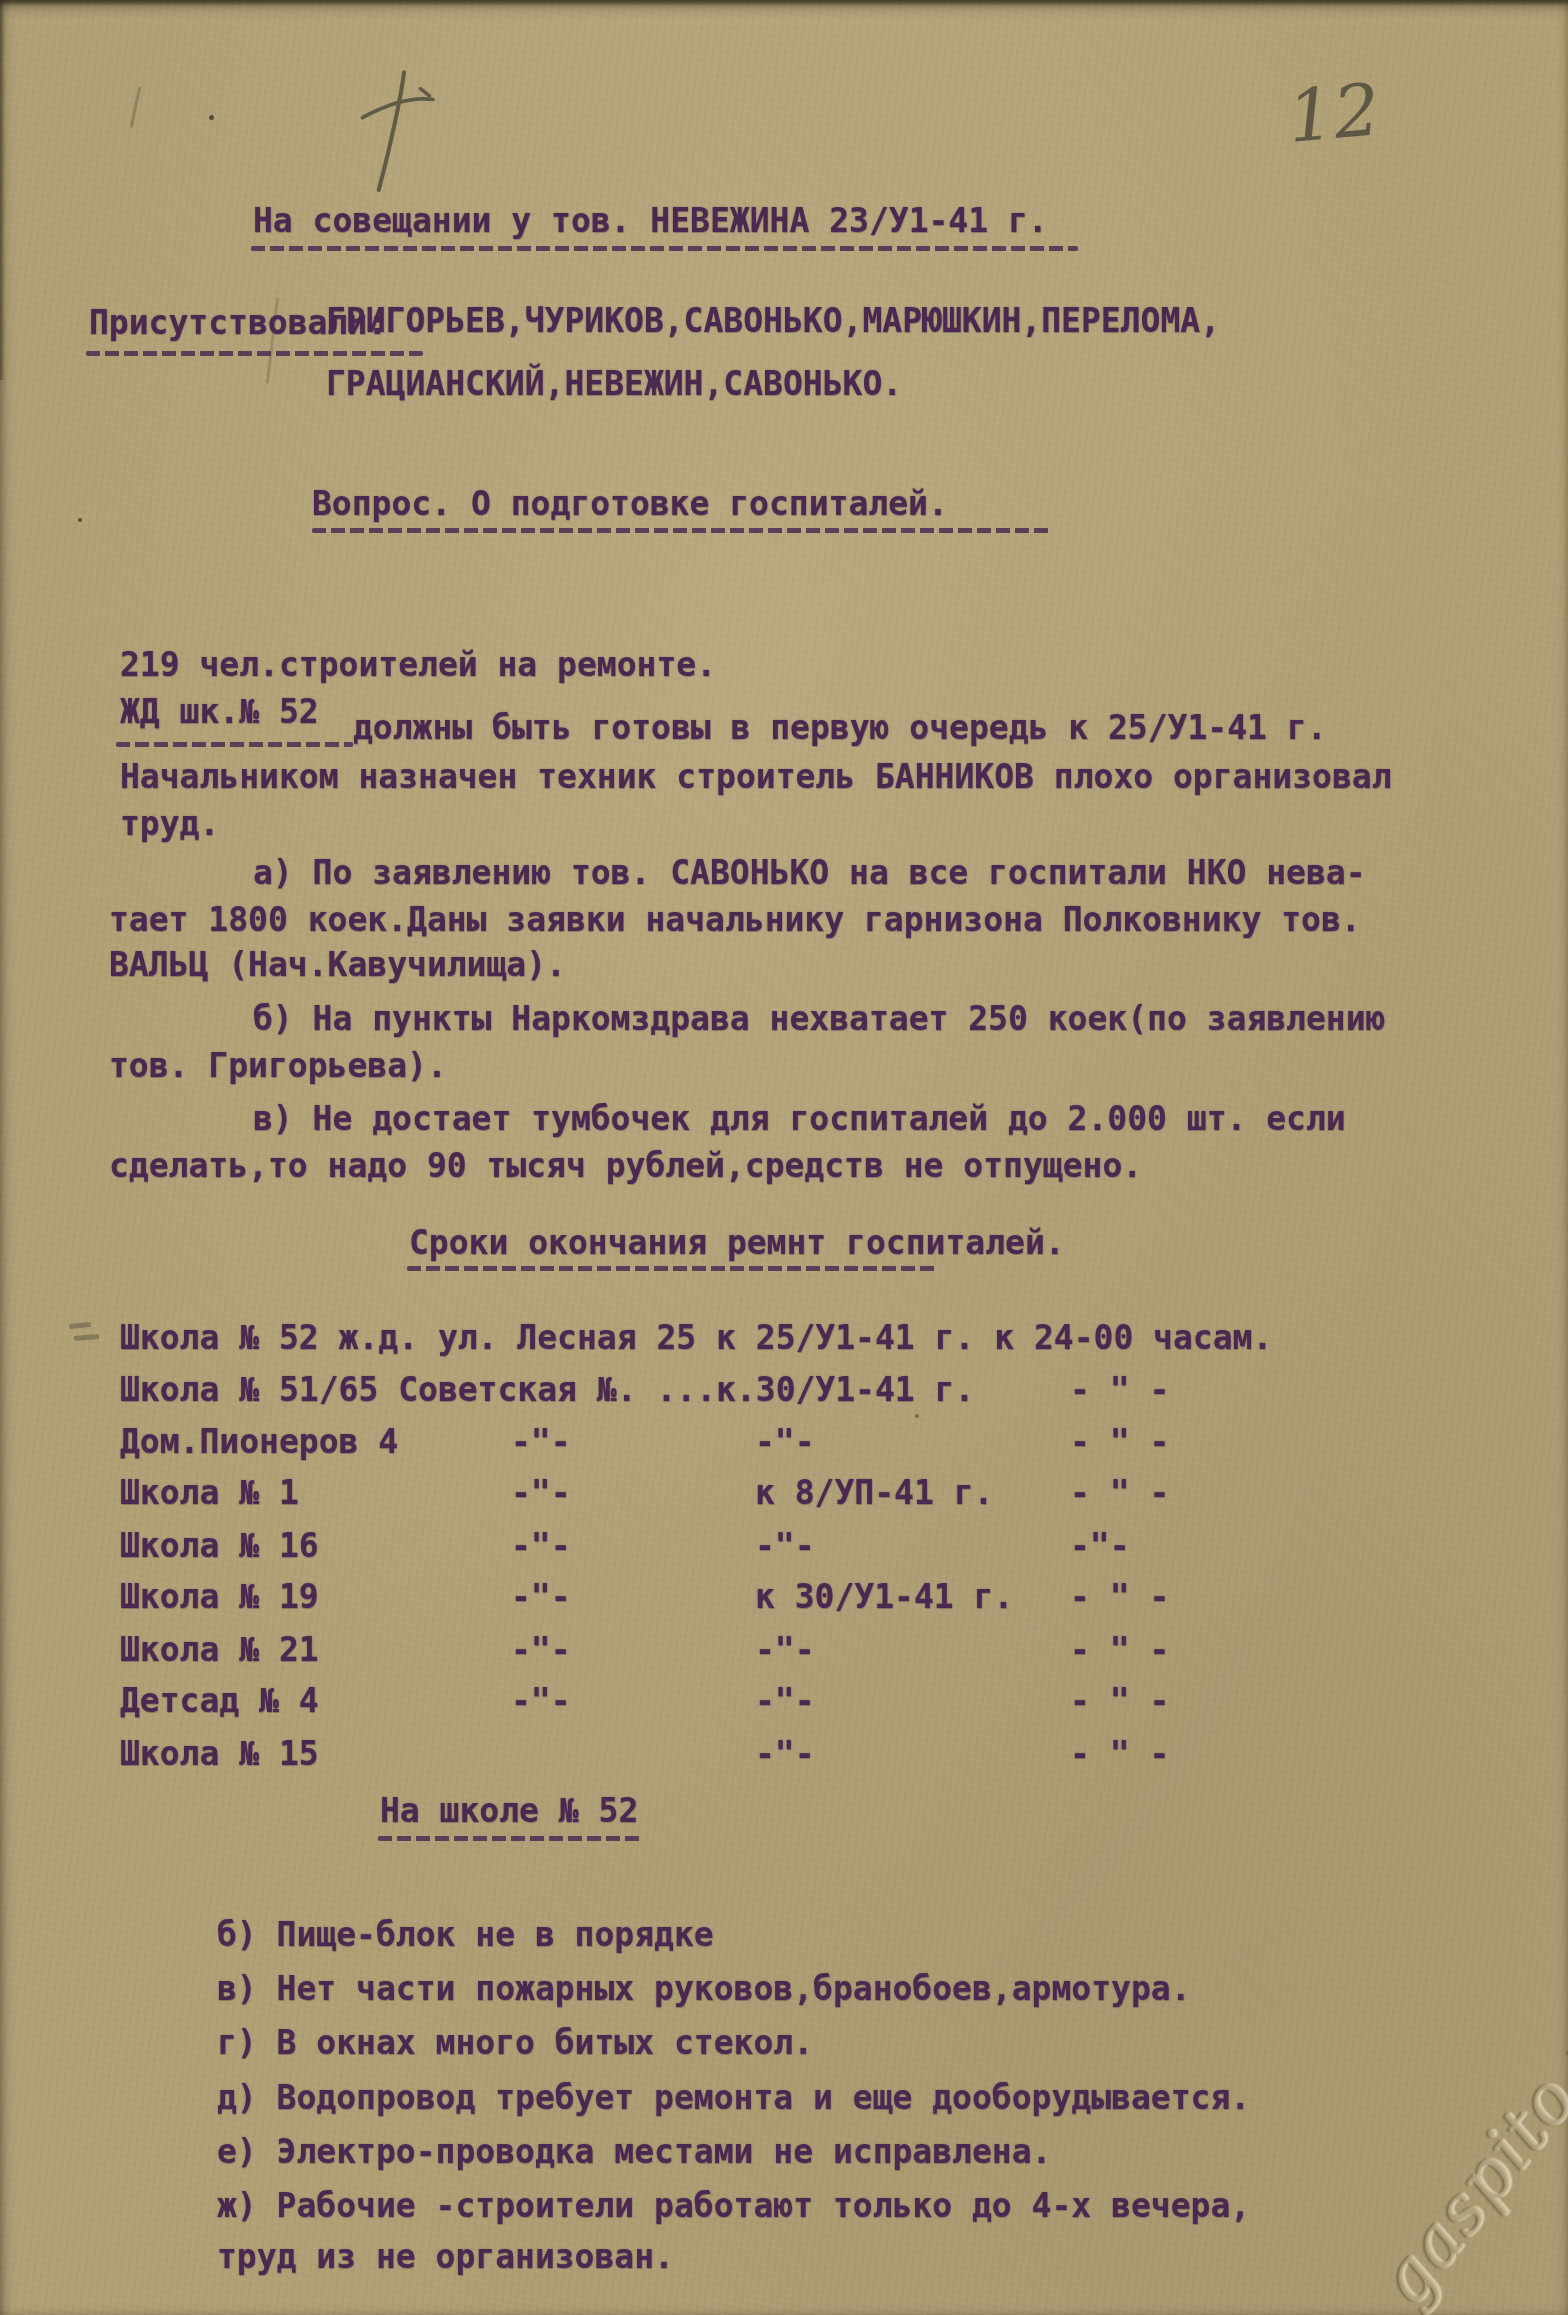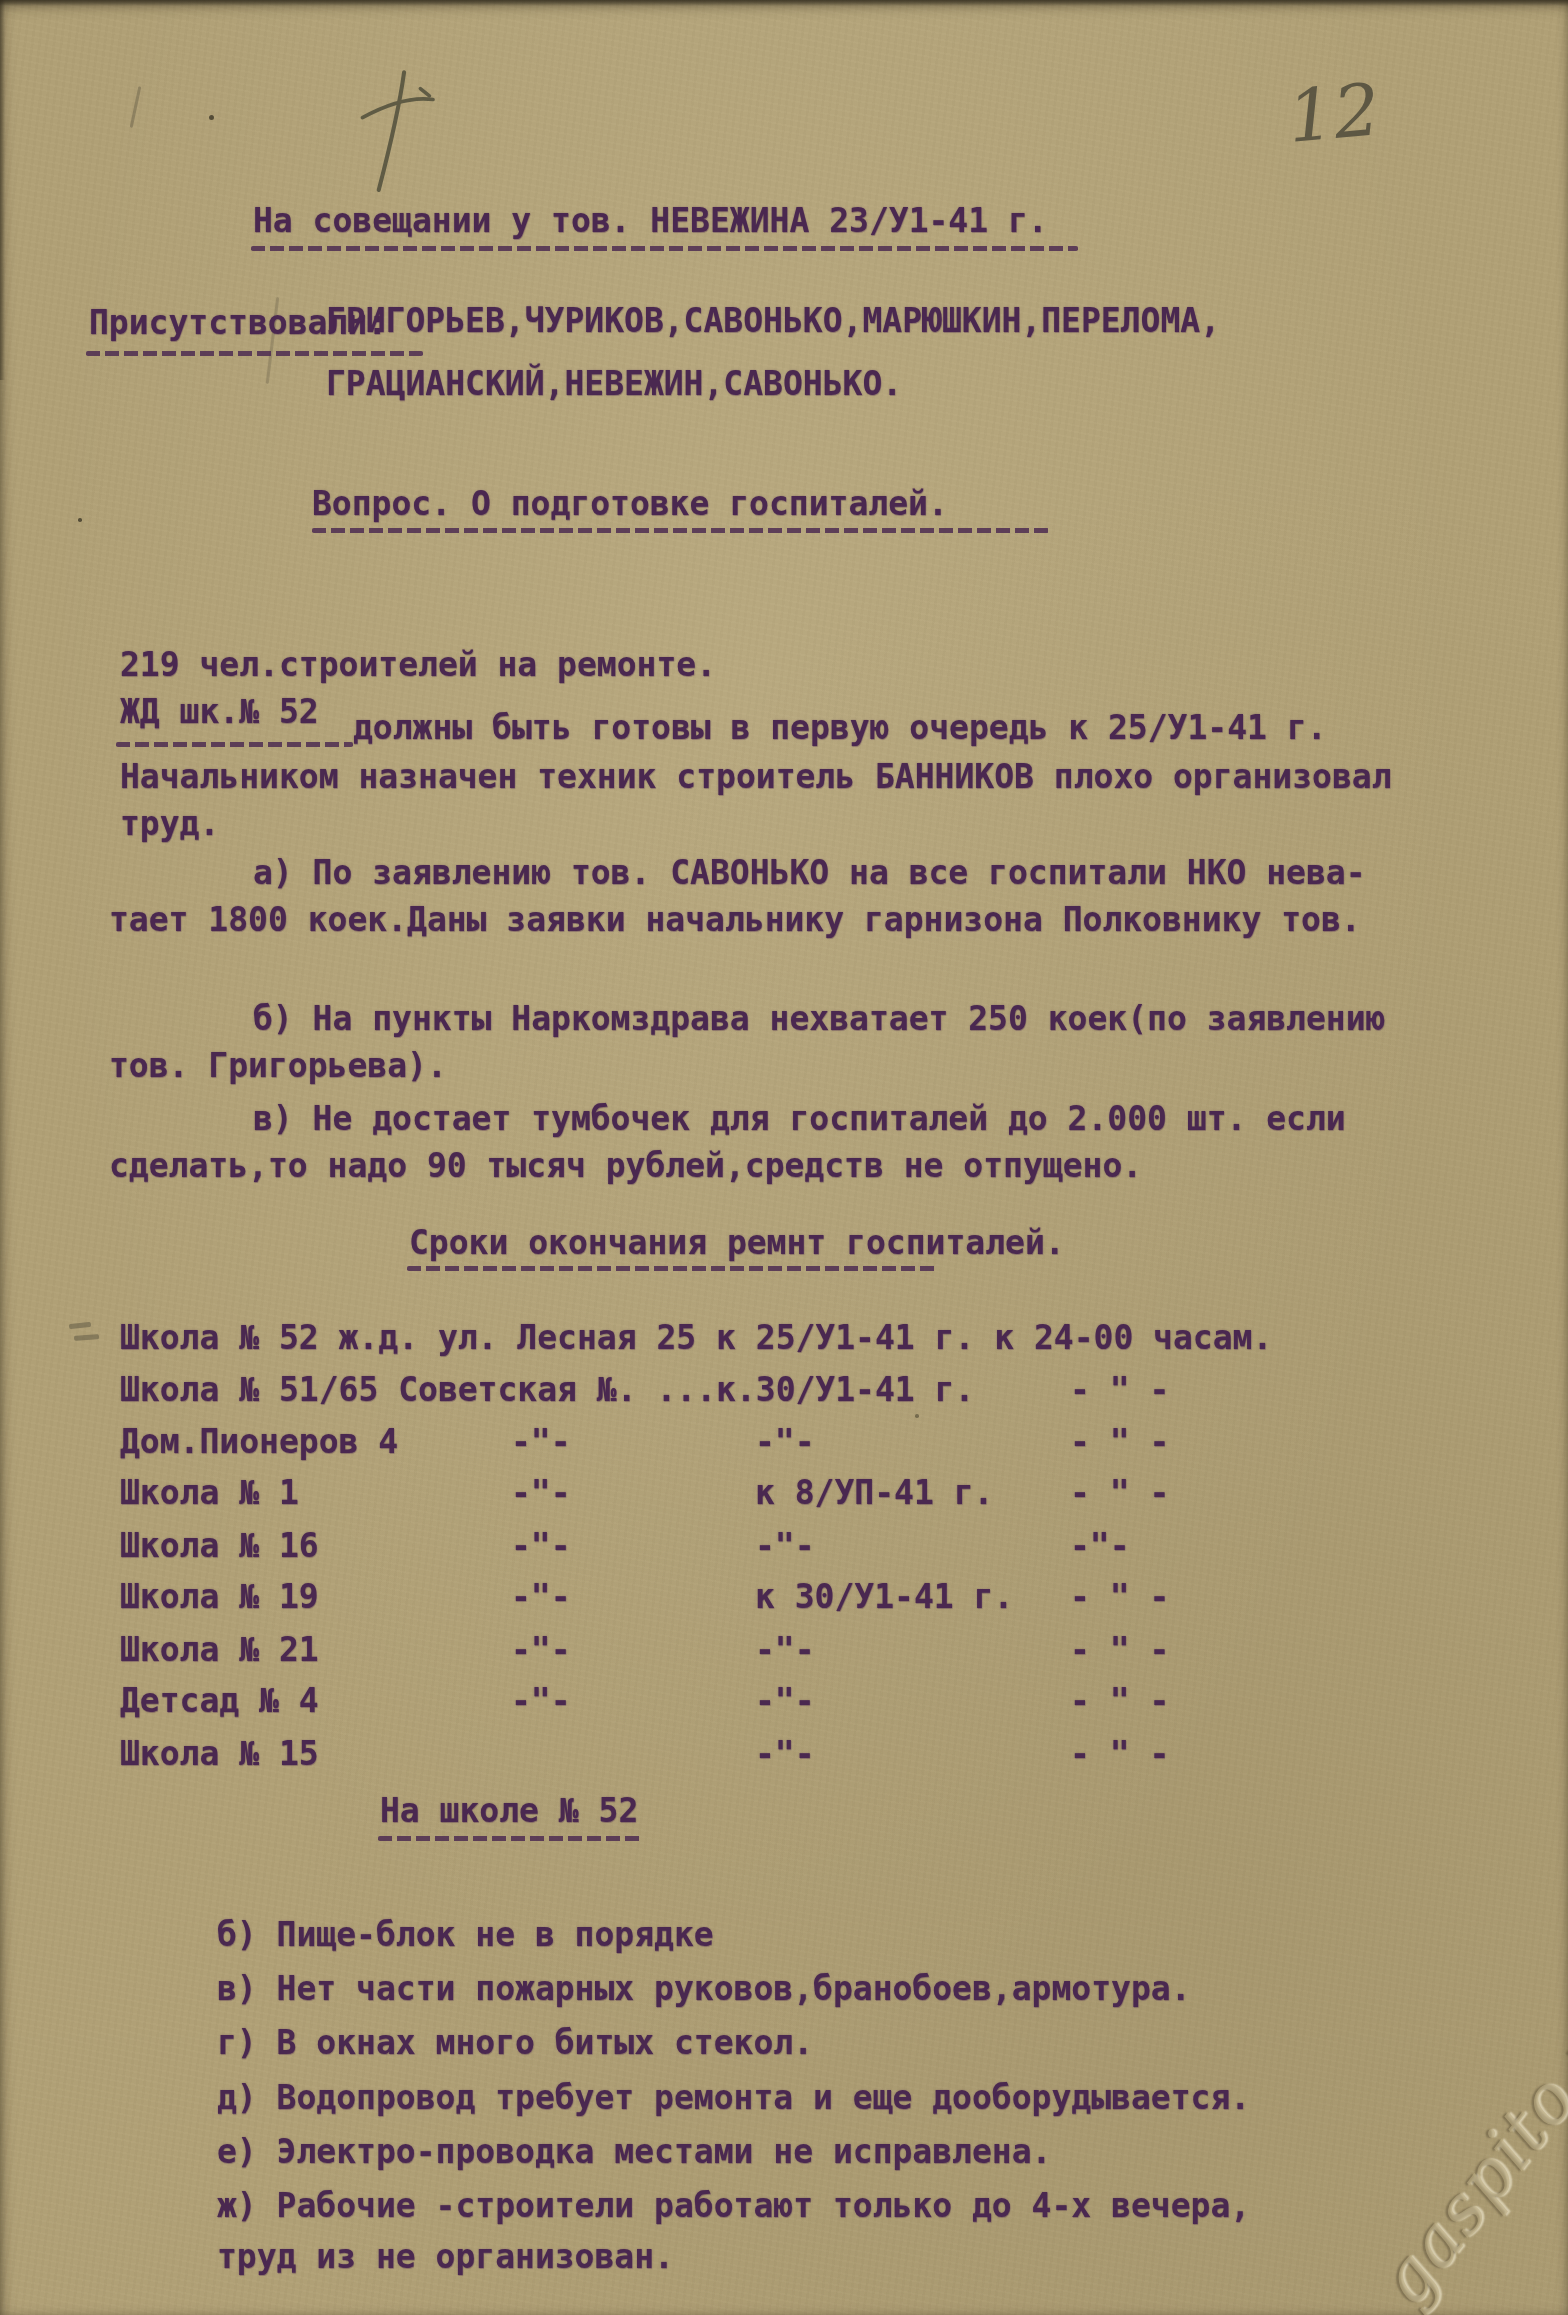--- a/index.html
+++ b/index.html
@@ -75,20 +75,21 @@
   <div class="tw t" style="left:120px;top:648px;">219 чел.строителей на ремонте.</div>
 
   <div class="tw t" style="left:120px;top:695px;text-align:center;">ЖД шк.№ 52</div>
   <div class="ul" style="left:116px;top:742px;width:237px;"></div>
   <div class="tw t" style="left:353px;top:711px;">должны быть готовы в первую очередь к 25/У1-41 г.</div>
   <div class="tw t" style="left:120px;top:760px;">Начальником назначен техник строитель БАННИКОВ плохо организовал</div>
   <div class="tw t" style="left:120px;top:807px;">труд.</div>
 
   <div class="tw t" style="left:253px;top:856px;">а) По заявлению тов. САВОНЬКО на все госпитали НКО нева-</div>
   <div class="tw t" style="left:109px;top:903px;">тает 1800 коек.Даны заявки начальнику гарнизона Полковнику тов.</div>
+  <div class="tw t" style="left:109px;top:948px;">ВАЛЬЦ (Нач.Кавучилища).</div>
 
   <div class="tw t" style="left:253px;top:1002px;">б) На пункты Наркомздрава нехватает 250 коек(по заявлению</div>
   <div class="tw t" style="left:109px;top:1049px;">тов. Григорьева).</div>
 
   <div class="tw t" style="left:253px;top:1102px;">в) Не достает тумбочек для госпиталей до 2.000 шт. если</div>
   <div class="tw t" style="left:109px;top:1149px;">сделать,то надо 90 тысяч рублей,средств не отпущено.</div>
 
   <div class="tw t" style="left:409px;top:1226px;">Сроки окончания ремнт госпиталей.</div>
   <div class="ul" style="left:407px;top:1266px;width:532px;"></div>
 

